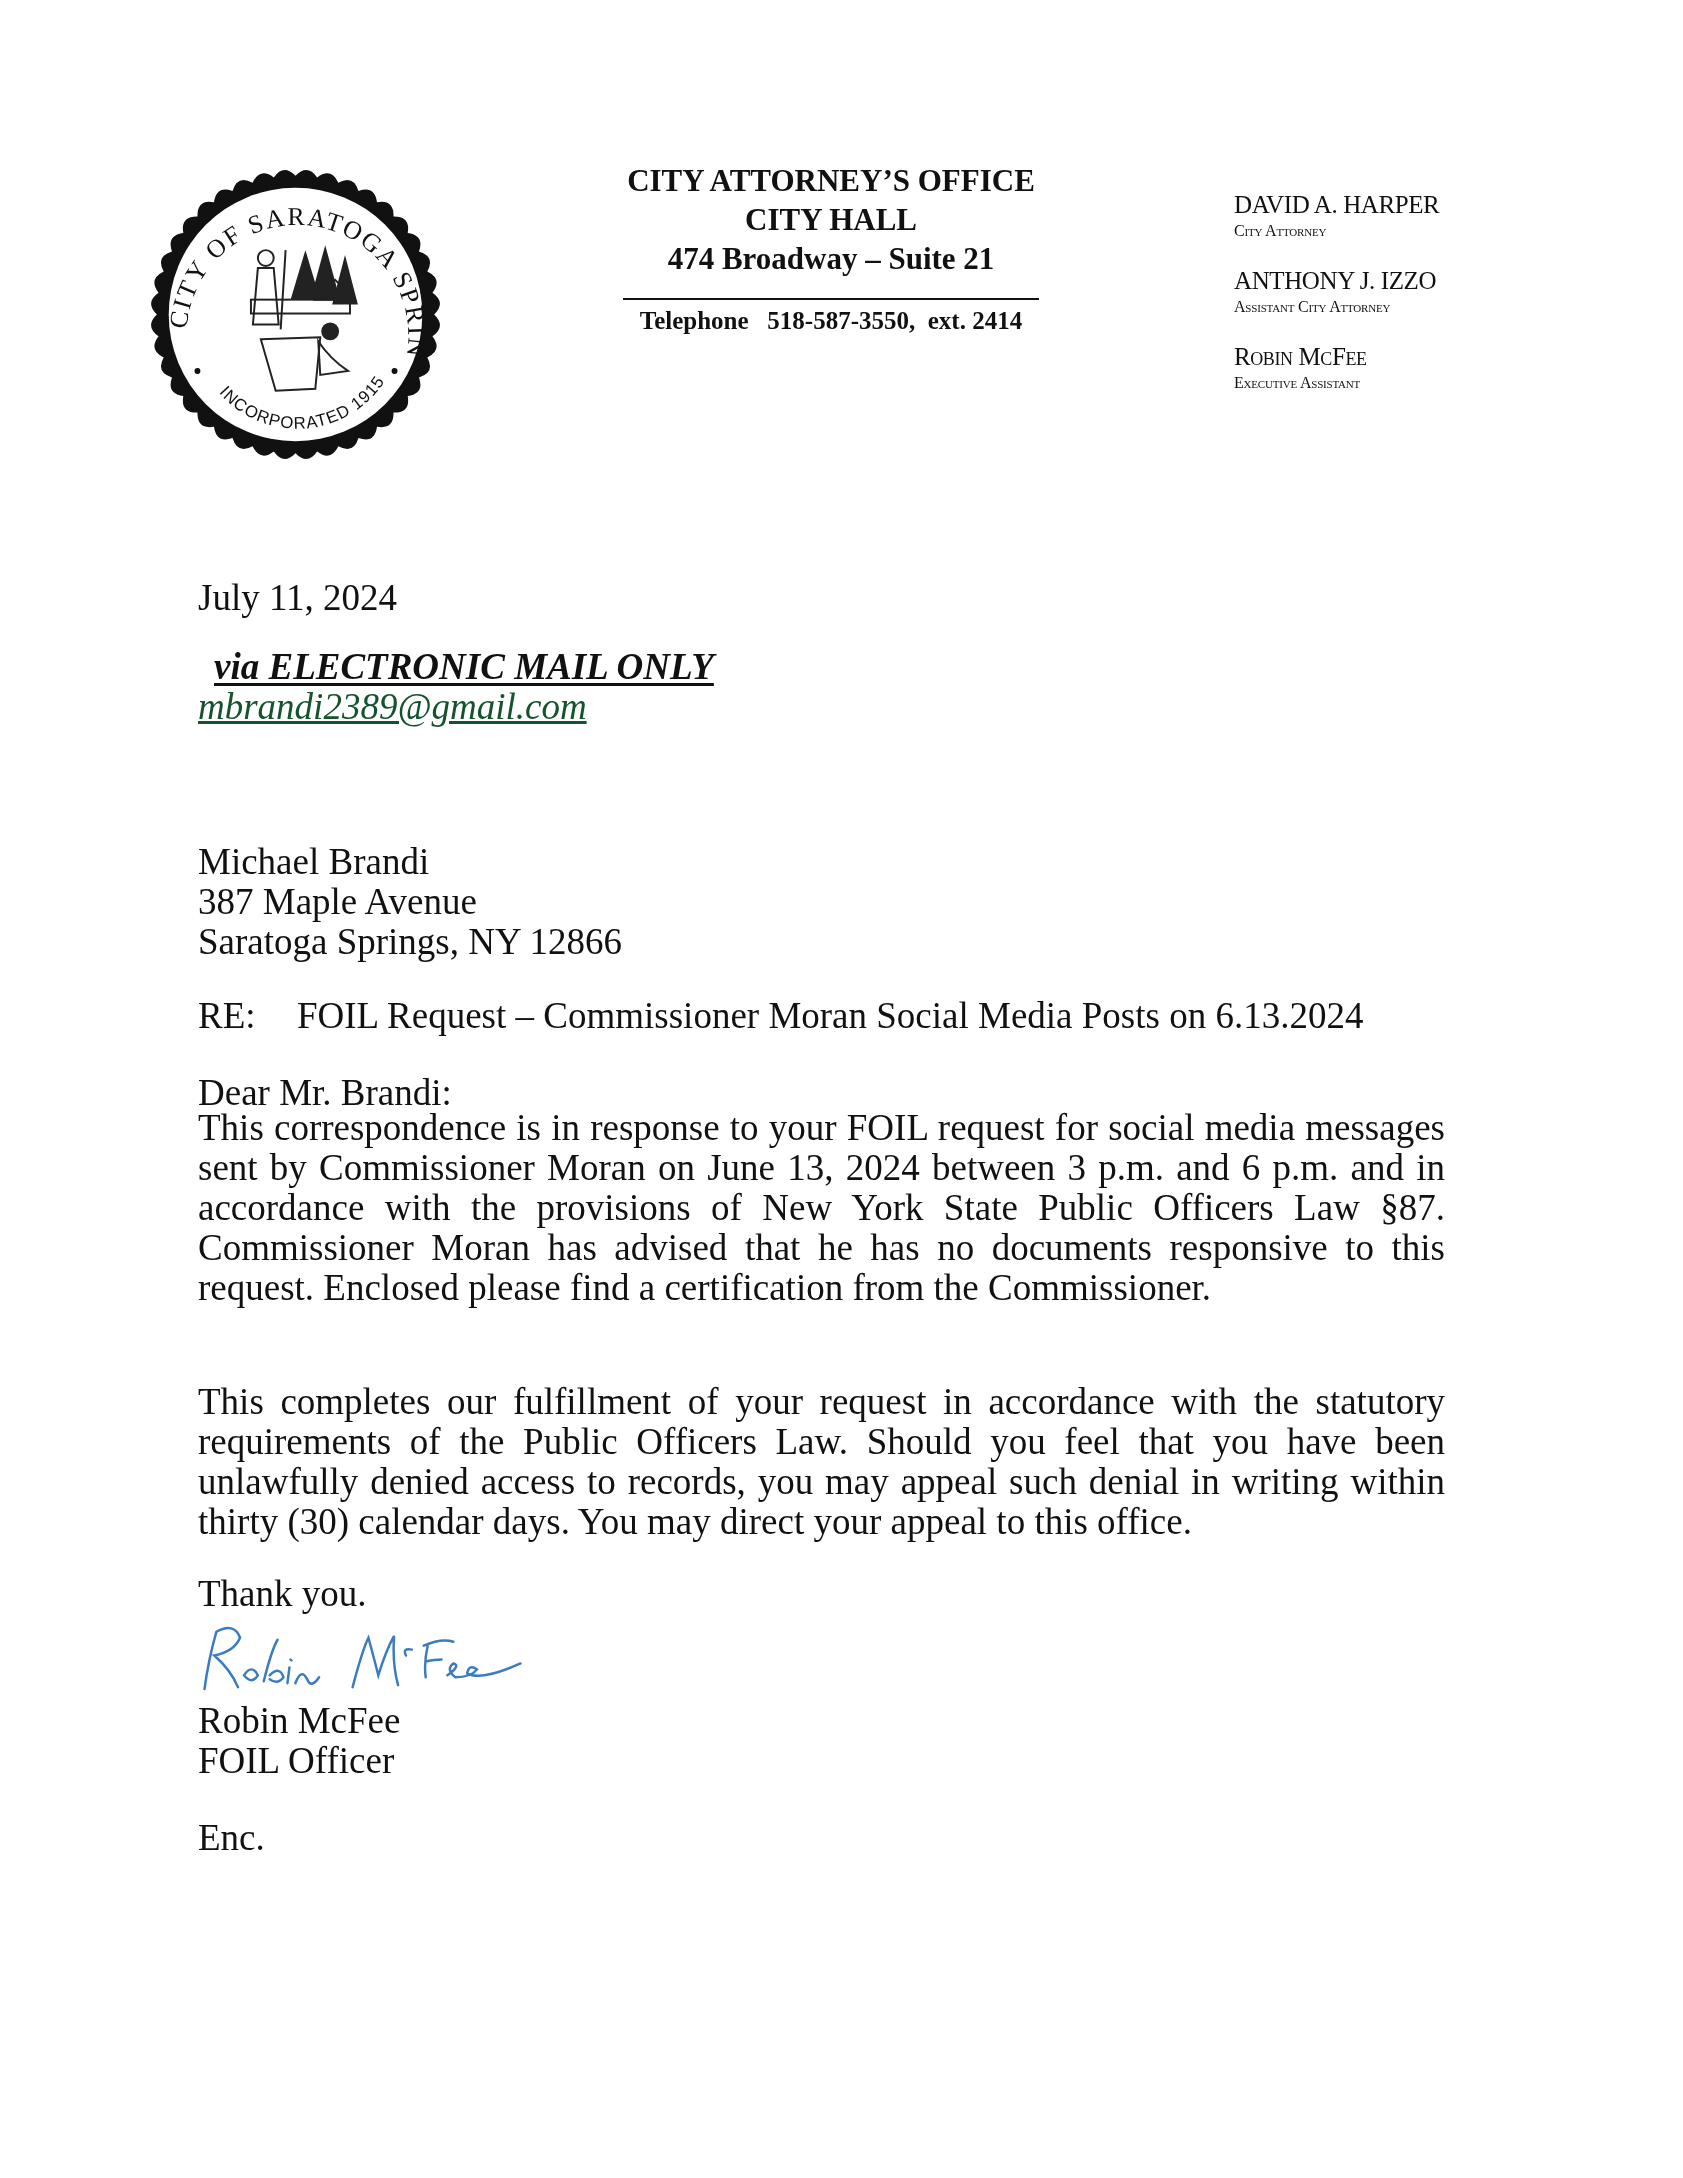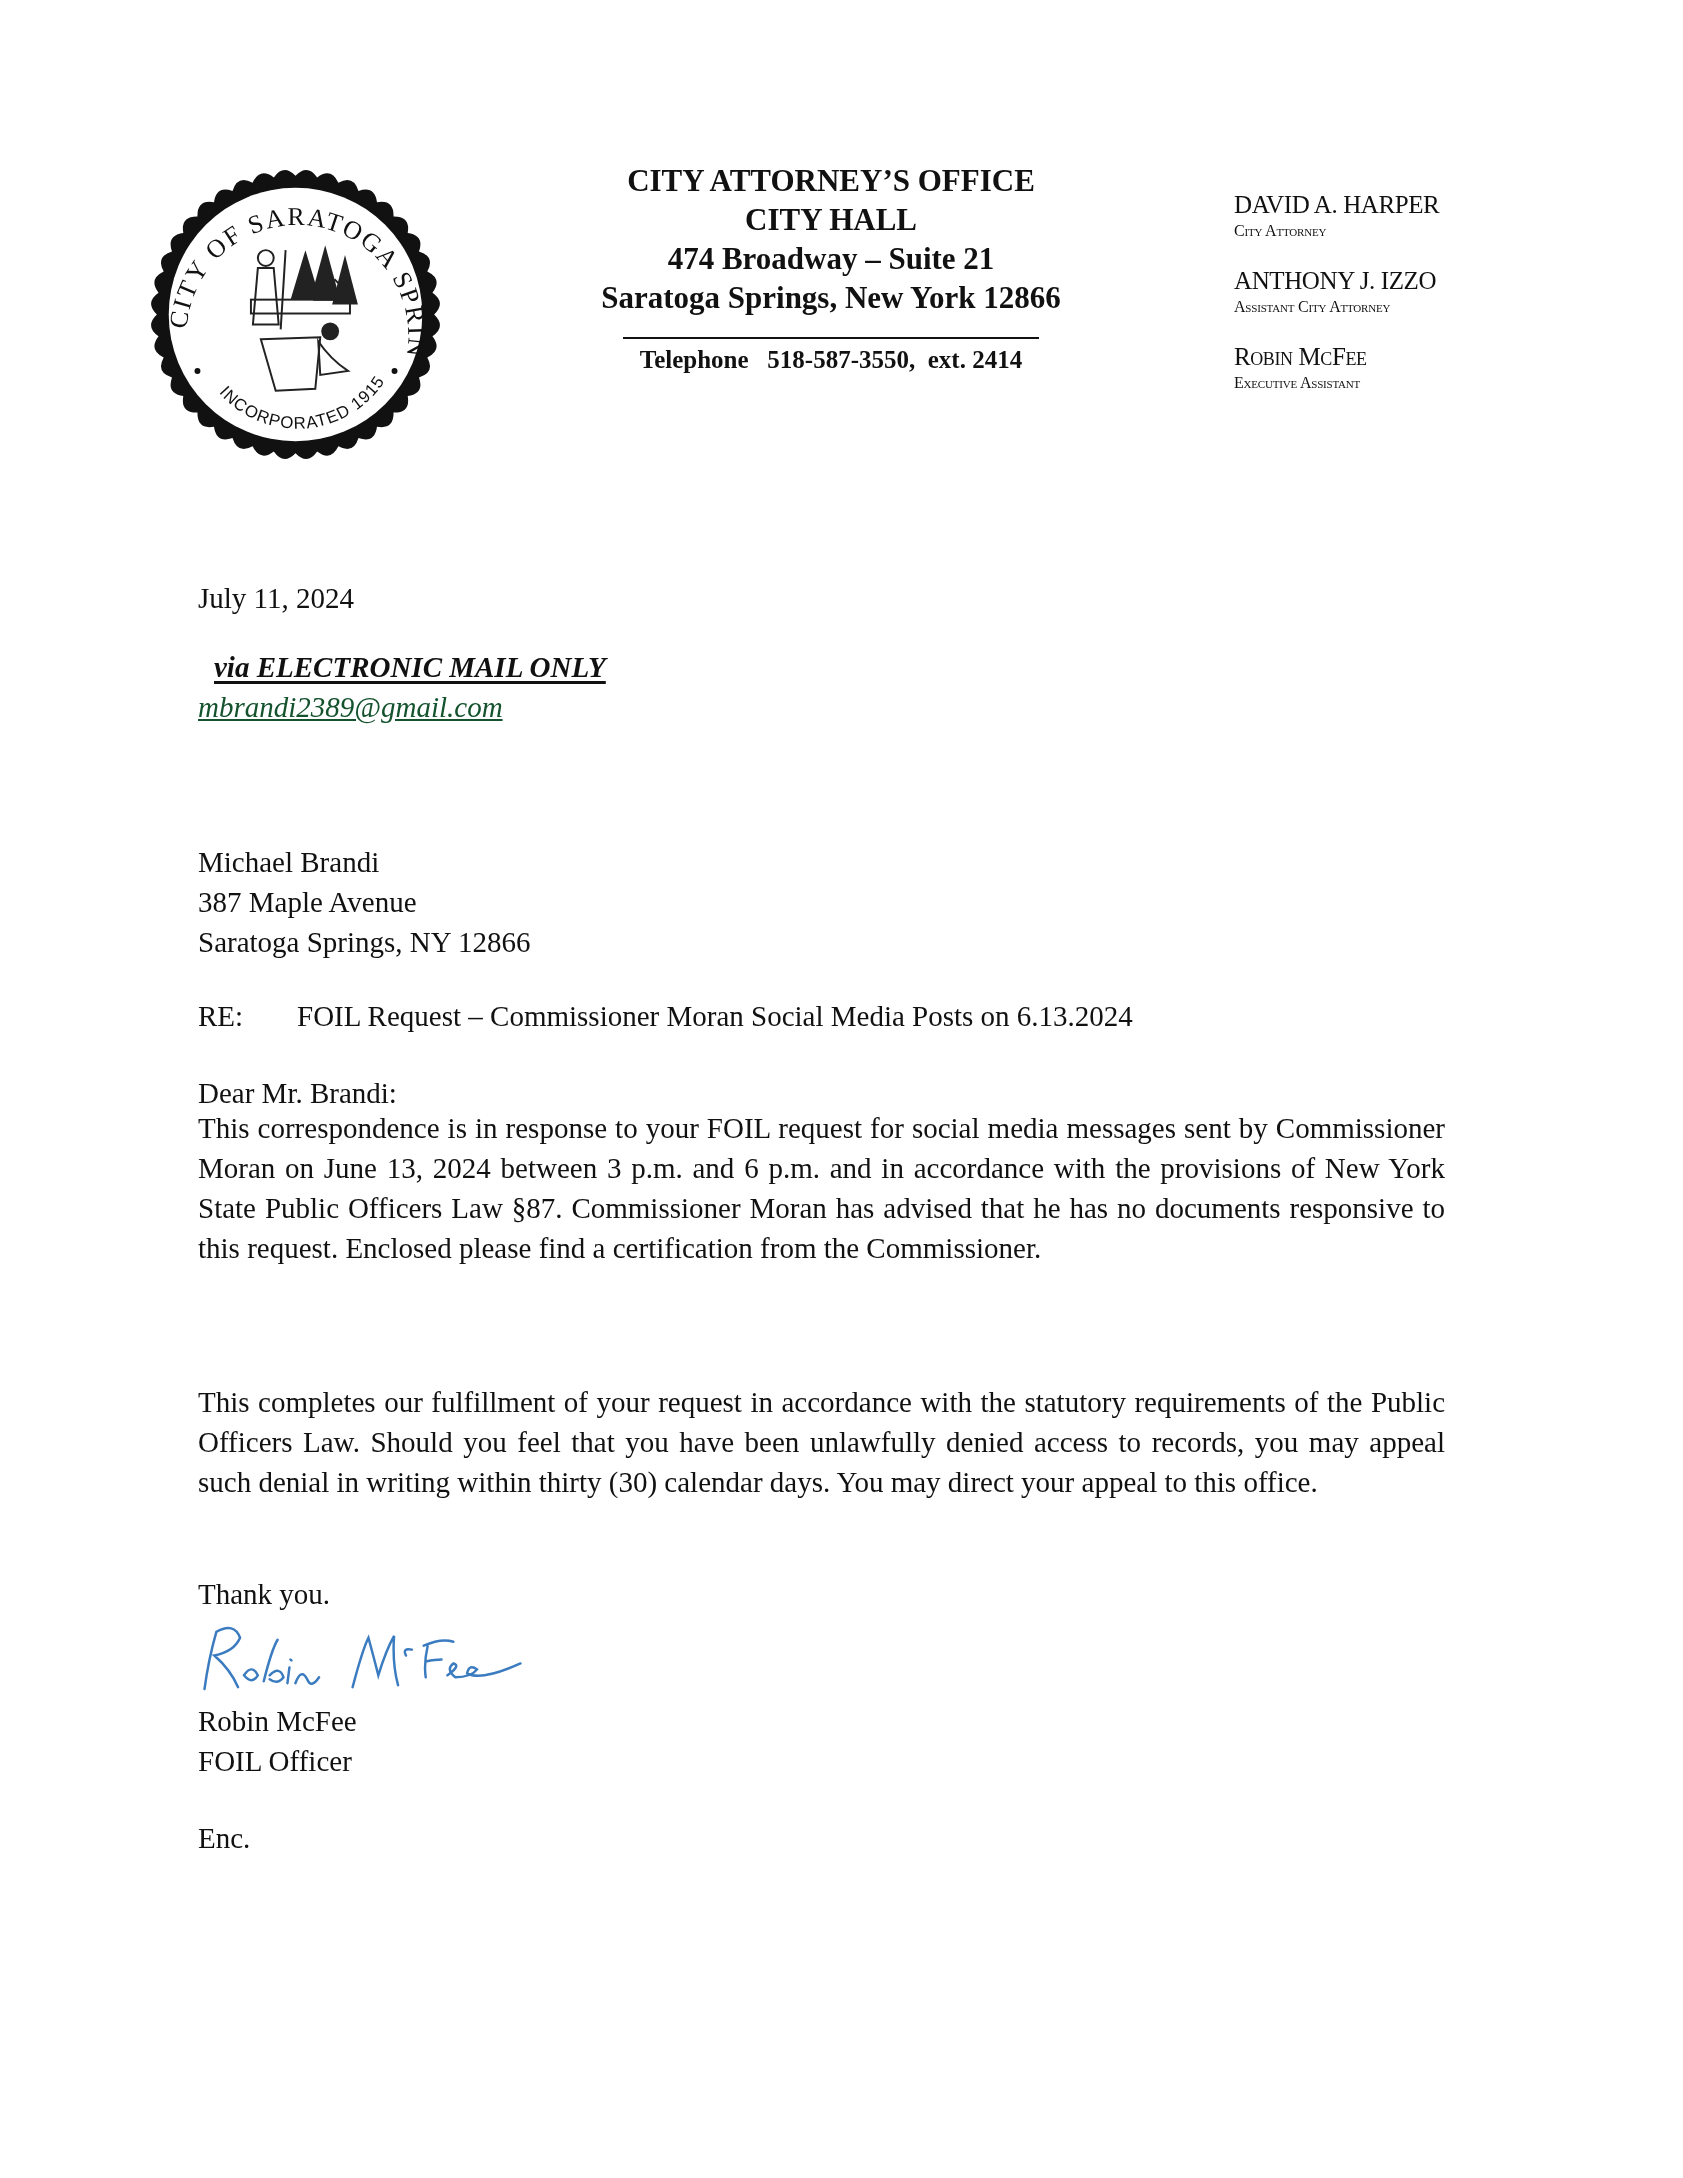--- a/index.html
+++ b/index.html
@@ -17,21 +17,21 @@
   #letterhead .rule { margin: 20px auto 6px; width: 416px; height: 2px; background: #111; }
   #letterhead .tel { font-size: 25px; line-height: 30px; white-space: pre; }
 
   
   #staff { left: 1234px; top: 191px; width: 297px; }
   .staff-name { font-size: 25px; line-height: 28px; letter-spacing: -0.4px; }
   .staff-title { font-size: 16px; line-height: 24px; font-variant: small-caps; letter-spacing: -0.2px; margin-bottom: 24px; }
   .staff-name.sc { font-variant: small-caps; }
 
   
-  .txt { font-size: 29px; line-height: 40px; }
+  .txt { font-size: 37px; line-height: 40px; }
   #date { left: 198px; top: 578px; }
   #delivery { left: 182px; top: 647px; font-weight: bold; font-style: italic; text-decoration: underline; text-decoration-thickness: 3px; text-underline-offset: 4px; margin-left: 32px; }
   #email { left: 198px; top: 687px; color: #14532d; font-style: italic; text-decoration: underline; }
   #recipient { left: 198px; top: 842px; }
   #re { left: 198px; top: 996px; white-space: pre; }
   #re .re-label { display: inline-block; width: 99px; }
   #salutation { left: 198px; top: 1073px; text-align: right; }
   .para { left: 198px; width: 1247px; text-align: justify; }
   #para1 { top: 1108px; }
   #para2 { top: 1382px; }
@@ -73,21 +73,20 @@
     <circle cx="190" cy="172" r="9" fill="#222"></circle>
     <path d="M178 182 Q190 200 208 212 L180 216 Z" fill="none" stroke="#222" stroke-width="2"></path>
     <path d="M120 180 L180 178 L175 230 L135 232 Z" fill="none" stroke="#222" stroke-width="2"></path>
   </g>
 </svg>
 
 <div id="letterhead" class="abs">
   <div class="line">CITY ATTORNEY’S OFFICE</div>
   <div class="line">CITY HALL</div>
   <div class="line">474 Broadway – Suite 21</div>
-  <div class="line">Saratoga Springs, New York 12866</div>
   <div class="rule"></div>
   <div class="tel">Telephone   518-587-3550,  ext. 2414</div>
 </div>
 
 <div id="staff" class="abs">
   <div class="staff-name">DAVID A. HARPER</div>
   <div class="staff-title">City Attorney</div>
   <div class="staff-name">ANTHONY J. IZZO</div>
   <div class="staff-title">Assistant City Attorney</div>
   <div class="staff-name sc">Robin McFee</div>

